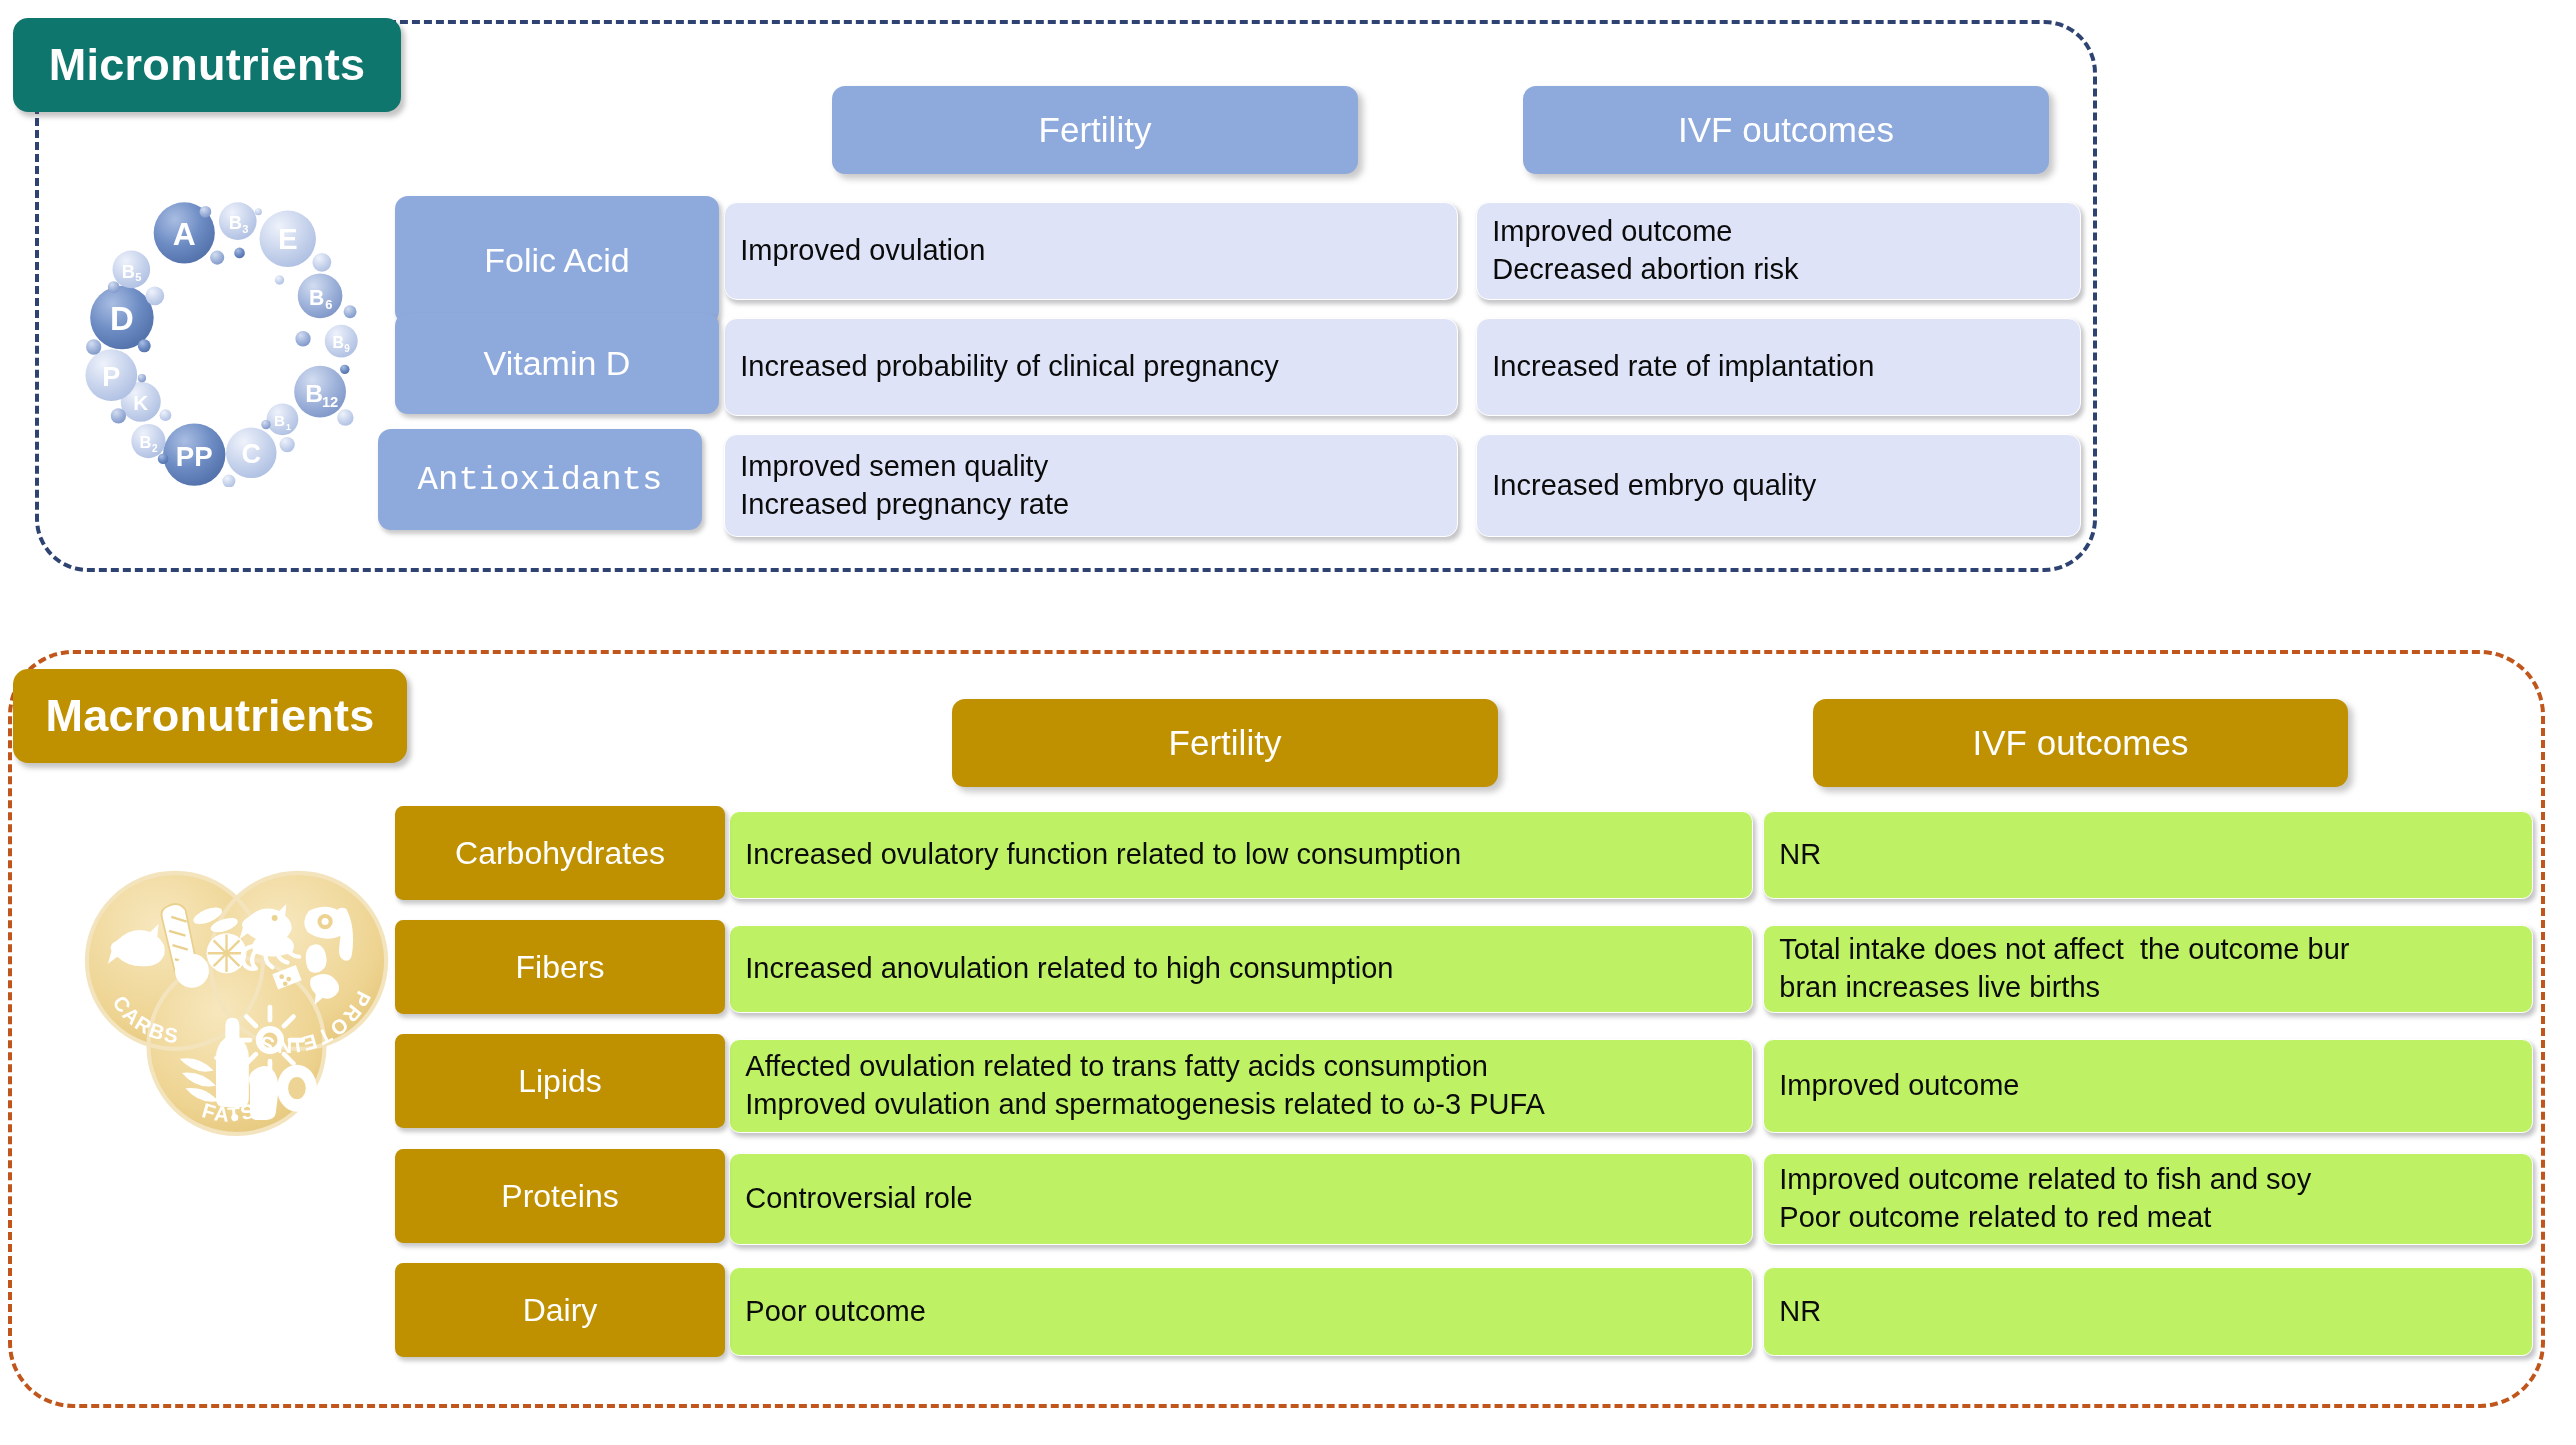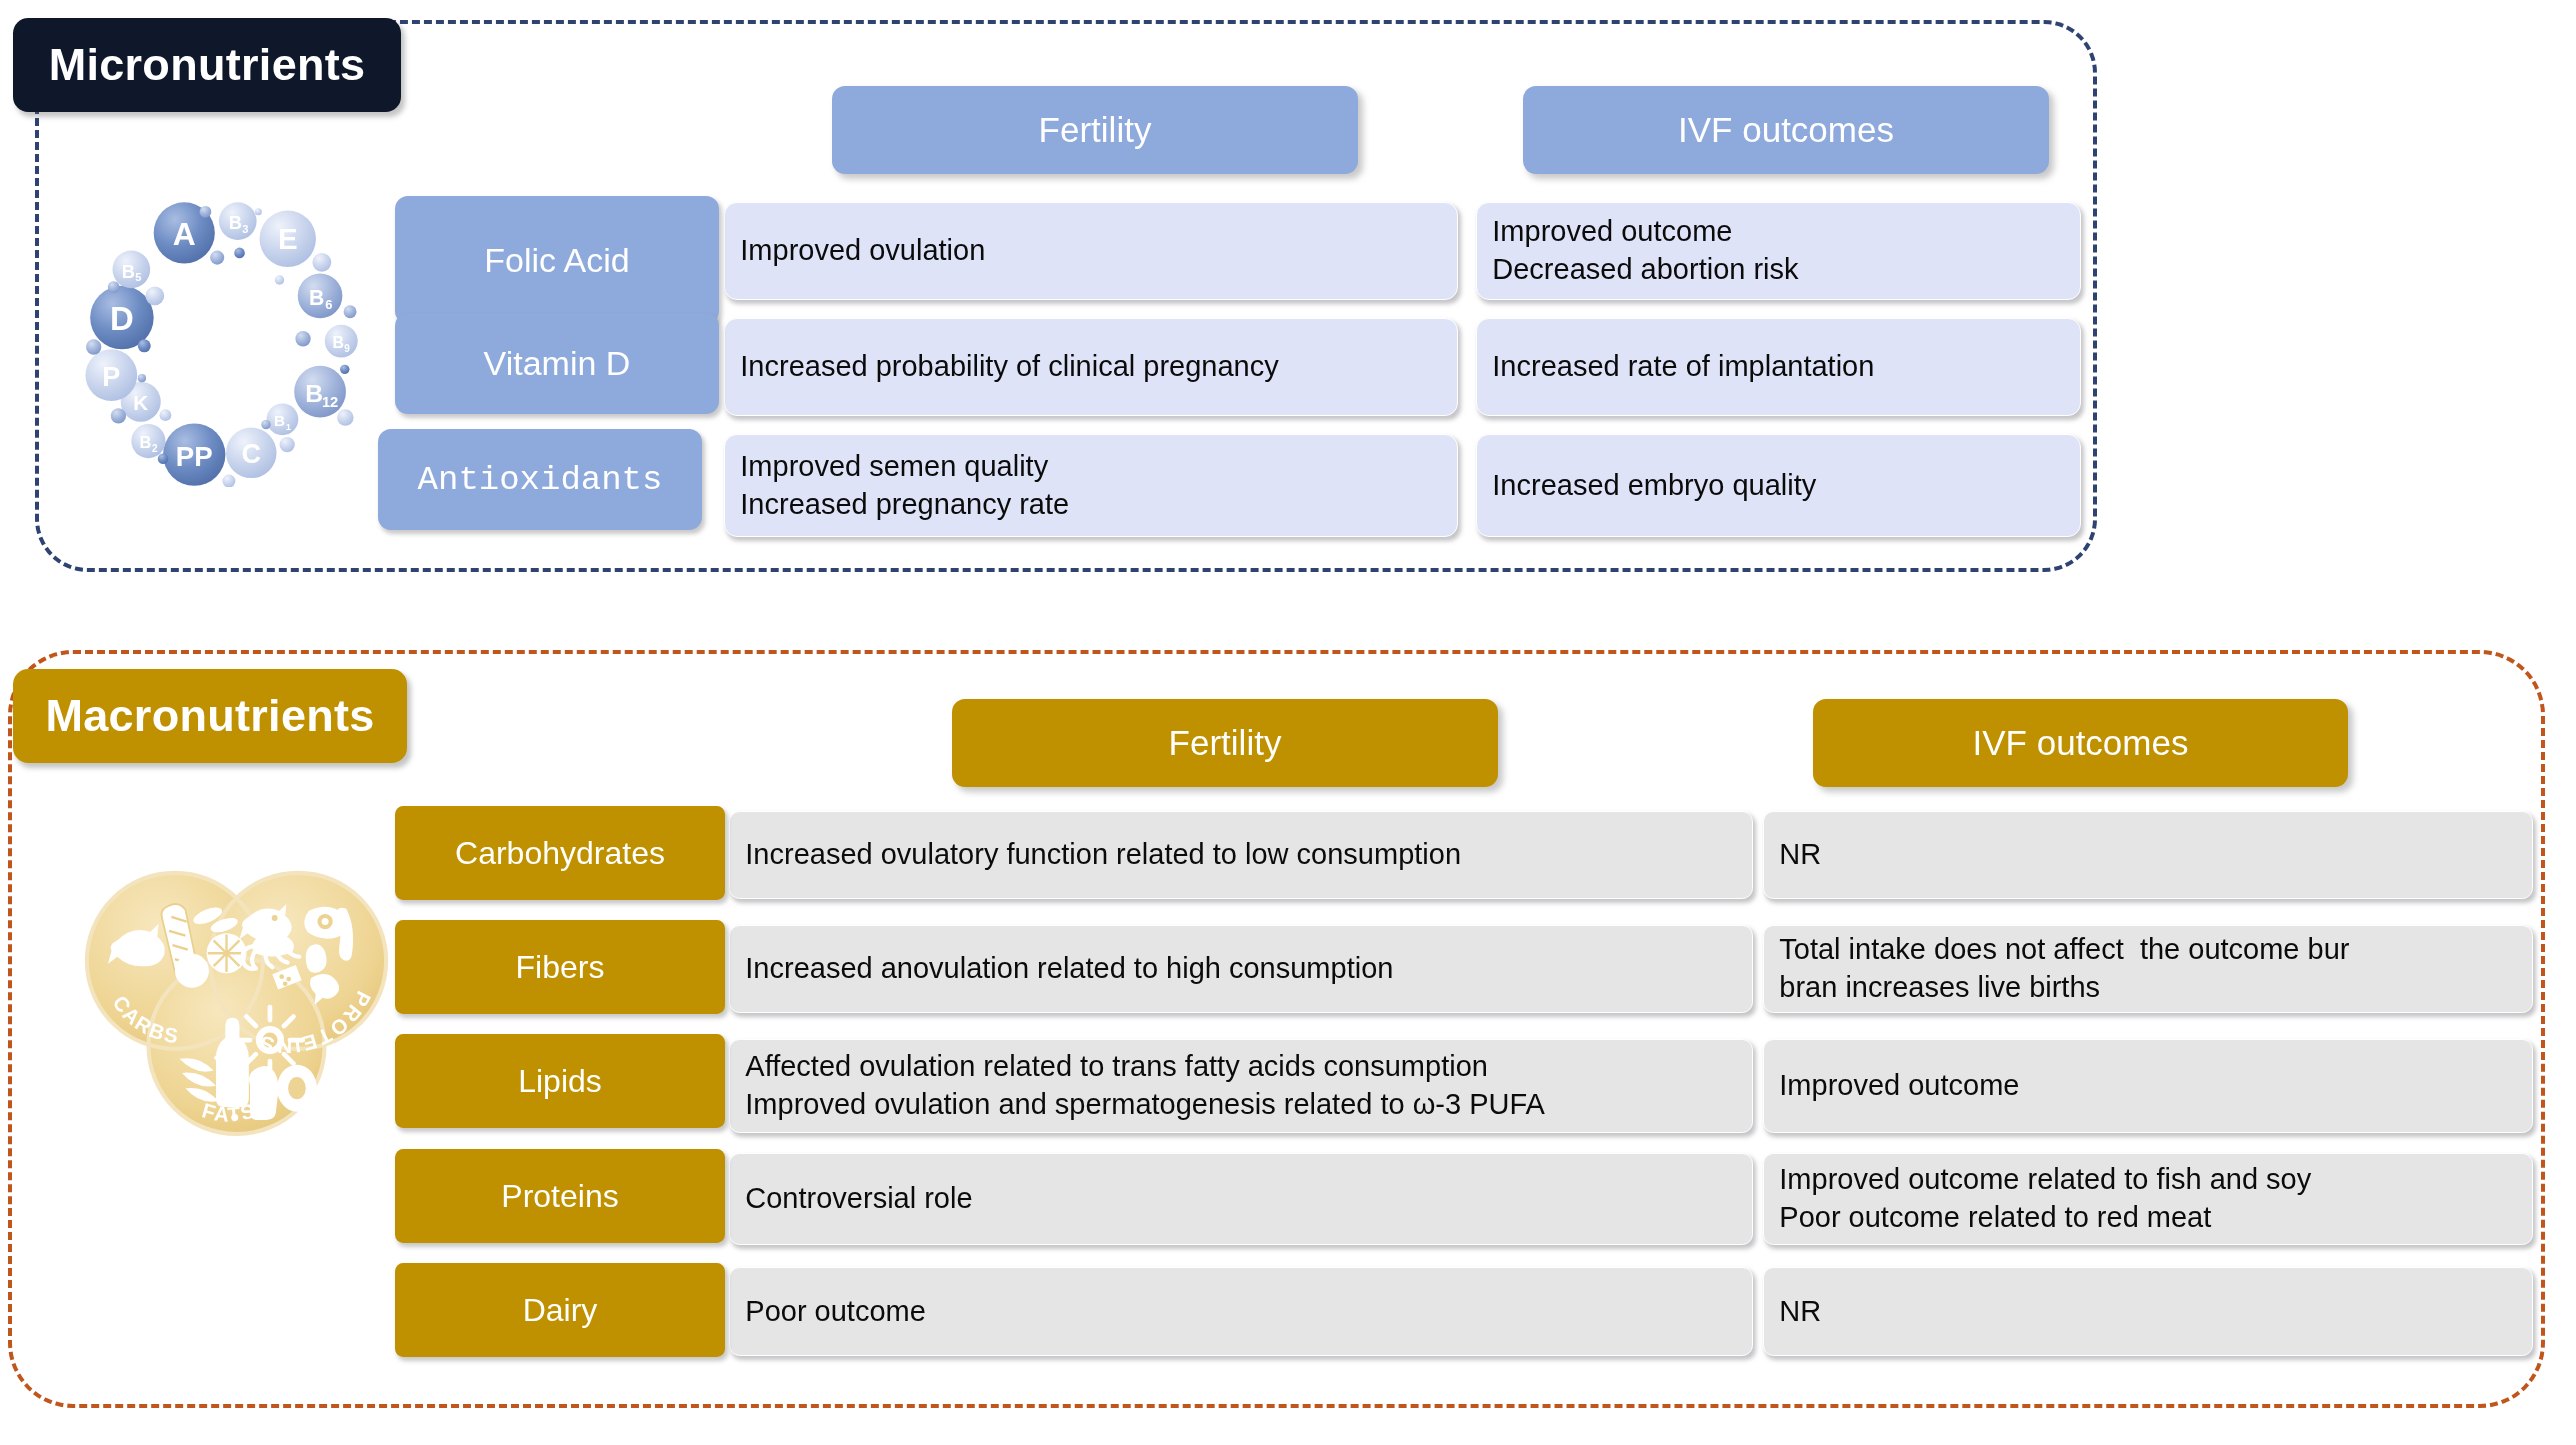--- a/index.html
+++ b/index.html
@@ -10,21 +10,21 @@
   #micro-panel{left:35px;top:20px;width:2062px;height:552px;
     border:4.1px dashed #2E4372;border-radius:53px;}
   #macro-panel{left:8.2px;top:650px;width:2537px;height:758px;
     border:4.1px dashed #C0561B;border-radius:65px;}
 
   
   .section-badge{position:absolute;display:flex;align-items:center;justify-content:center;
     color:#ffffff;font-weight:bold;letter-spacing:0.3px;
     border-radius:15.3px;box-shadow:3.5px 4.1px 5.3px rgba(90,90,90,.35);z-index:6;}
   #micro-badge{left:13px;top:17.6px;width:388px;height:94px;font-size:45px;
-    background:#0f172a;}
+    background:#0f766e;}
   #macro-badge{left:13px;top:633px;width:394px;height:94px;font-size:45px;
     background:#BF9000;margin-top:36px;}
 
   
   .col-head{position:absolute;display:flex;align-items:center;justify-content:center;
     color:#ffffff;border-radius:13px;box-shadow:4.1px 4.7px 5.9px rgba(120,120,120,.40);z-index:4;}
   .col-head.blue{background:#8EA9DC;}
   .col-head.gold{background:#BF9000;}
 
   #micro-head-fert{left:832px;top:86px;width:526px;height:88px;font-size:35px;}
@@ -37,21 +37,21 @@
     color:#ffffff;text-align:center;box-shadow:2.9px 3.5px 4.7px rgba(120,120,120,.40);z-index:3;}
   .row-label.blue{background:#8EA9DC;border-radius:13px;font-size:34px;}
   .row-label.gold{background:#BF9000;border-radius:8.2px;font-size:32px;}
 
   
   .cell{position:absolute;box-sizing:border-box;display:flex;flex-direction:column;
     justify-content:center;color:#0b0b0b;z-index:2;
     box-shadow:2.9px 3.5px 4.7px rgba(150,150,155,.55);}
   .cell.blue{background:#DEE3F7;border:1.2px solid #ffffff;border-radius:13px;
     padding:0 14px 0 15.3px;font-size:29px;}
-  .cell.gold{background:#e5e5e5;border:1.2px solid #ffffff;border-radius:10.6px;
+  .cell.gold{background:#bef264;border:1.2px solid #ffffff;border-radius:10.6px;
     padding:0 14px 0 15.3px;font-size:29px;}
   .cell .line{line-height:1.30;white-space:pre;}
 
   
   #vitamin-wheel{position:absolute;left:69px;top:187px;width:294px;height:300px;z-index:3;}
   #food-wheel{position:absolute;left:81px;top:852px;width:311px;height:294px;z-index:3;}
 </style>
 </head>
 <body>
 

